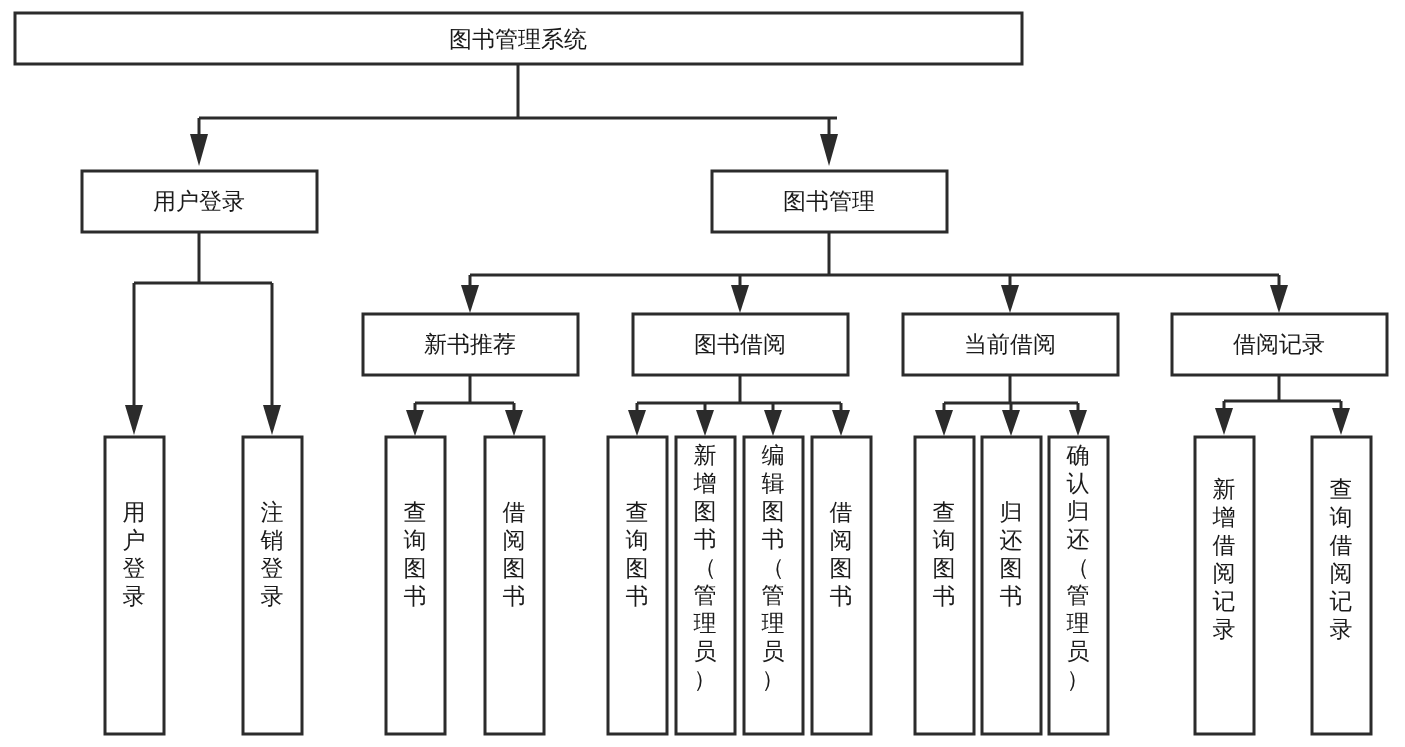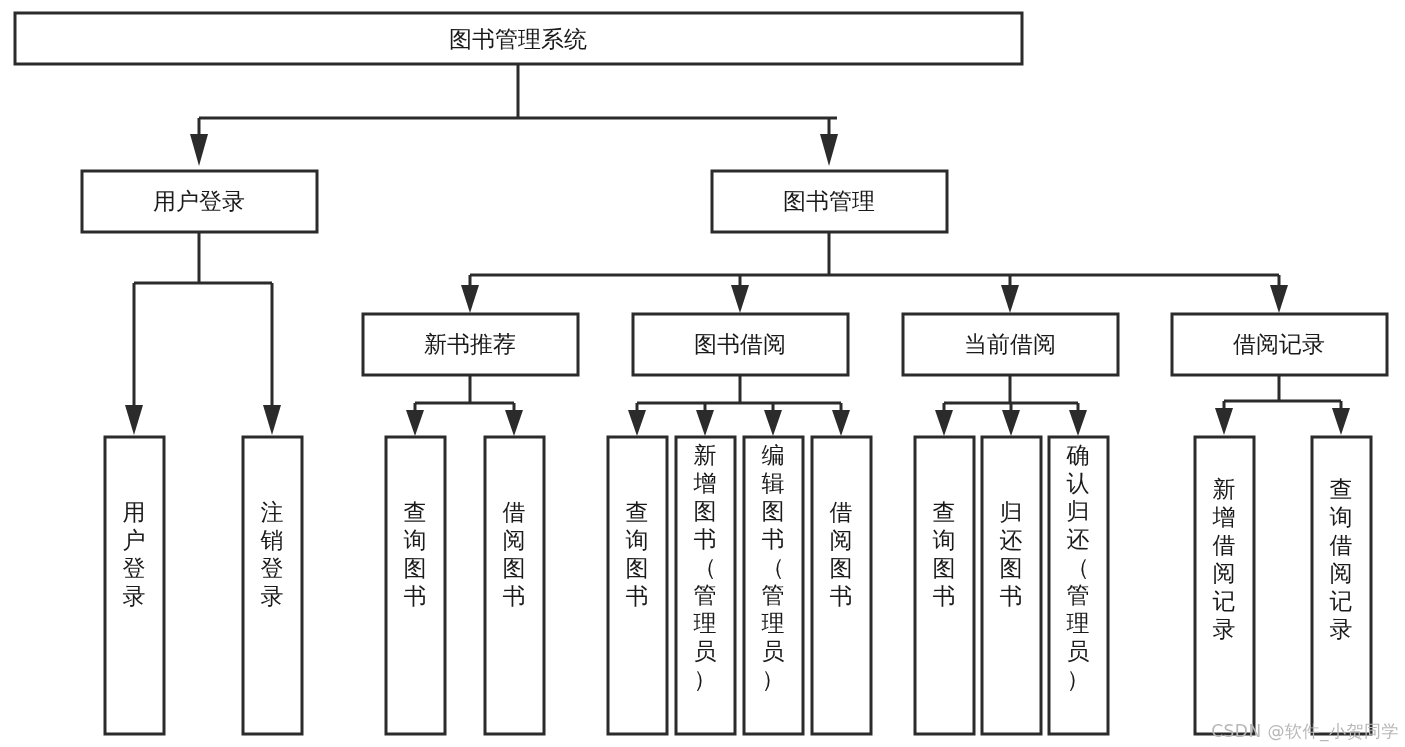--- a/index.html
+++ b/index.html
@@ -226,15 +226,14 @@
       <rect class="node-box" x="1195" y="437" width="59" height="297"></rect>
       <text class="node-label-vertical" x="1224" y="497"><tspan x="1224" dy="0">新</tspan><tspan x="1224" dy="28">增</tspan><tspan x="1224" dy="28">借</tspan><tspan x="1224" dy="28">阅</tspan><tspan x="1224" dy="28">记</tspan><tspan x="1224" dy="28">录</tspan></text>
     </g>
     <g>
       <rect class="node-box" x="1312" y="437" width="59" height="297"></rect>
       <text class="node-label-vertical" x="1341" y="497"><tspan x="1341" dy="0">查</tspan><tspan x="1341" dy="28">询</tspan><tspan x="1341" dy="28">借</tspan><tspan x="1341" dy="28">阅</tspan><tspan x="1341" dy="28">记</tspan><tspan x="1341" dy="28">录</tspan></text>
     </g>
 
   </svg>
 
-  <div class="watermark">CSDN @软件_小贺同学</div>
 
 </div>
 
 </body></html>

